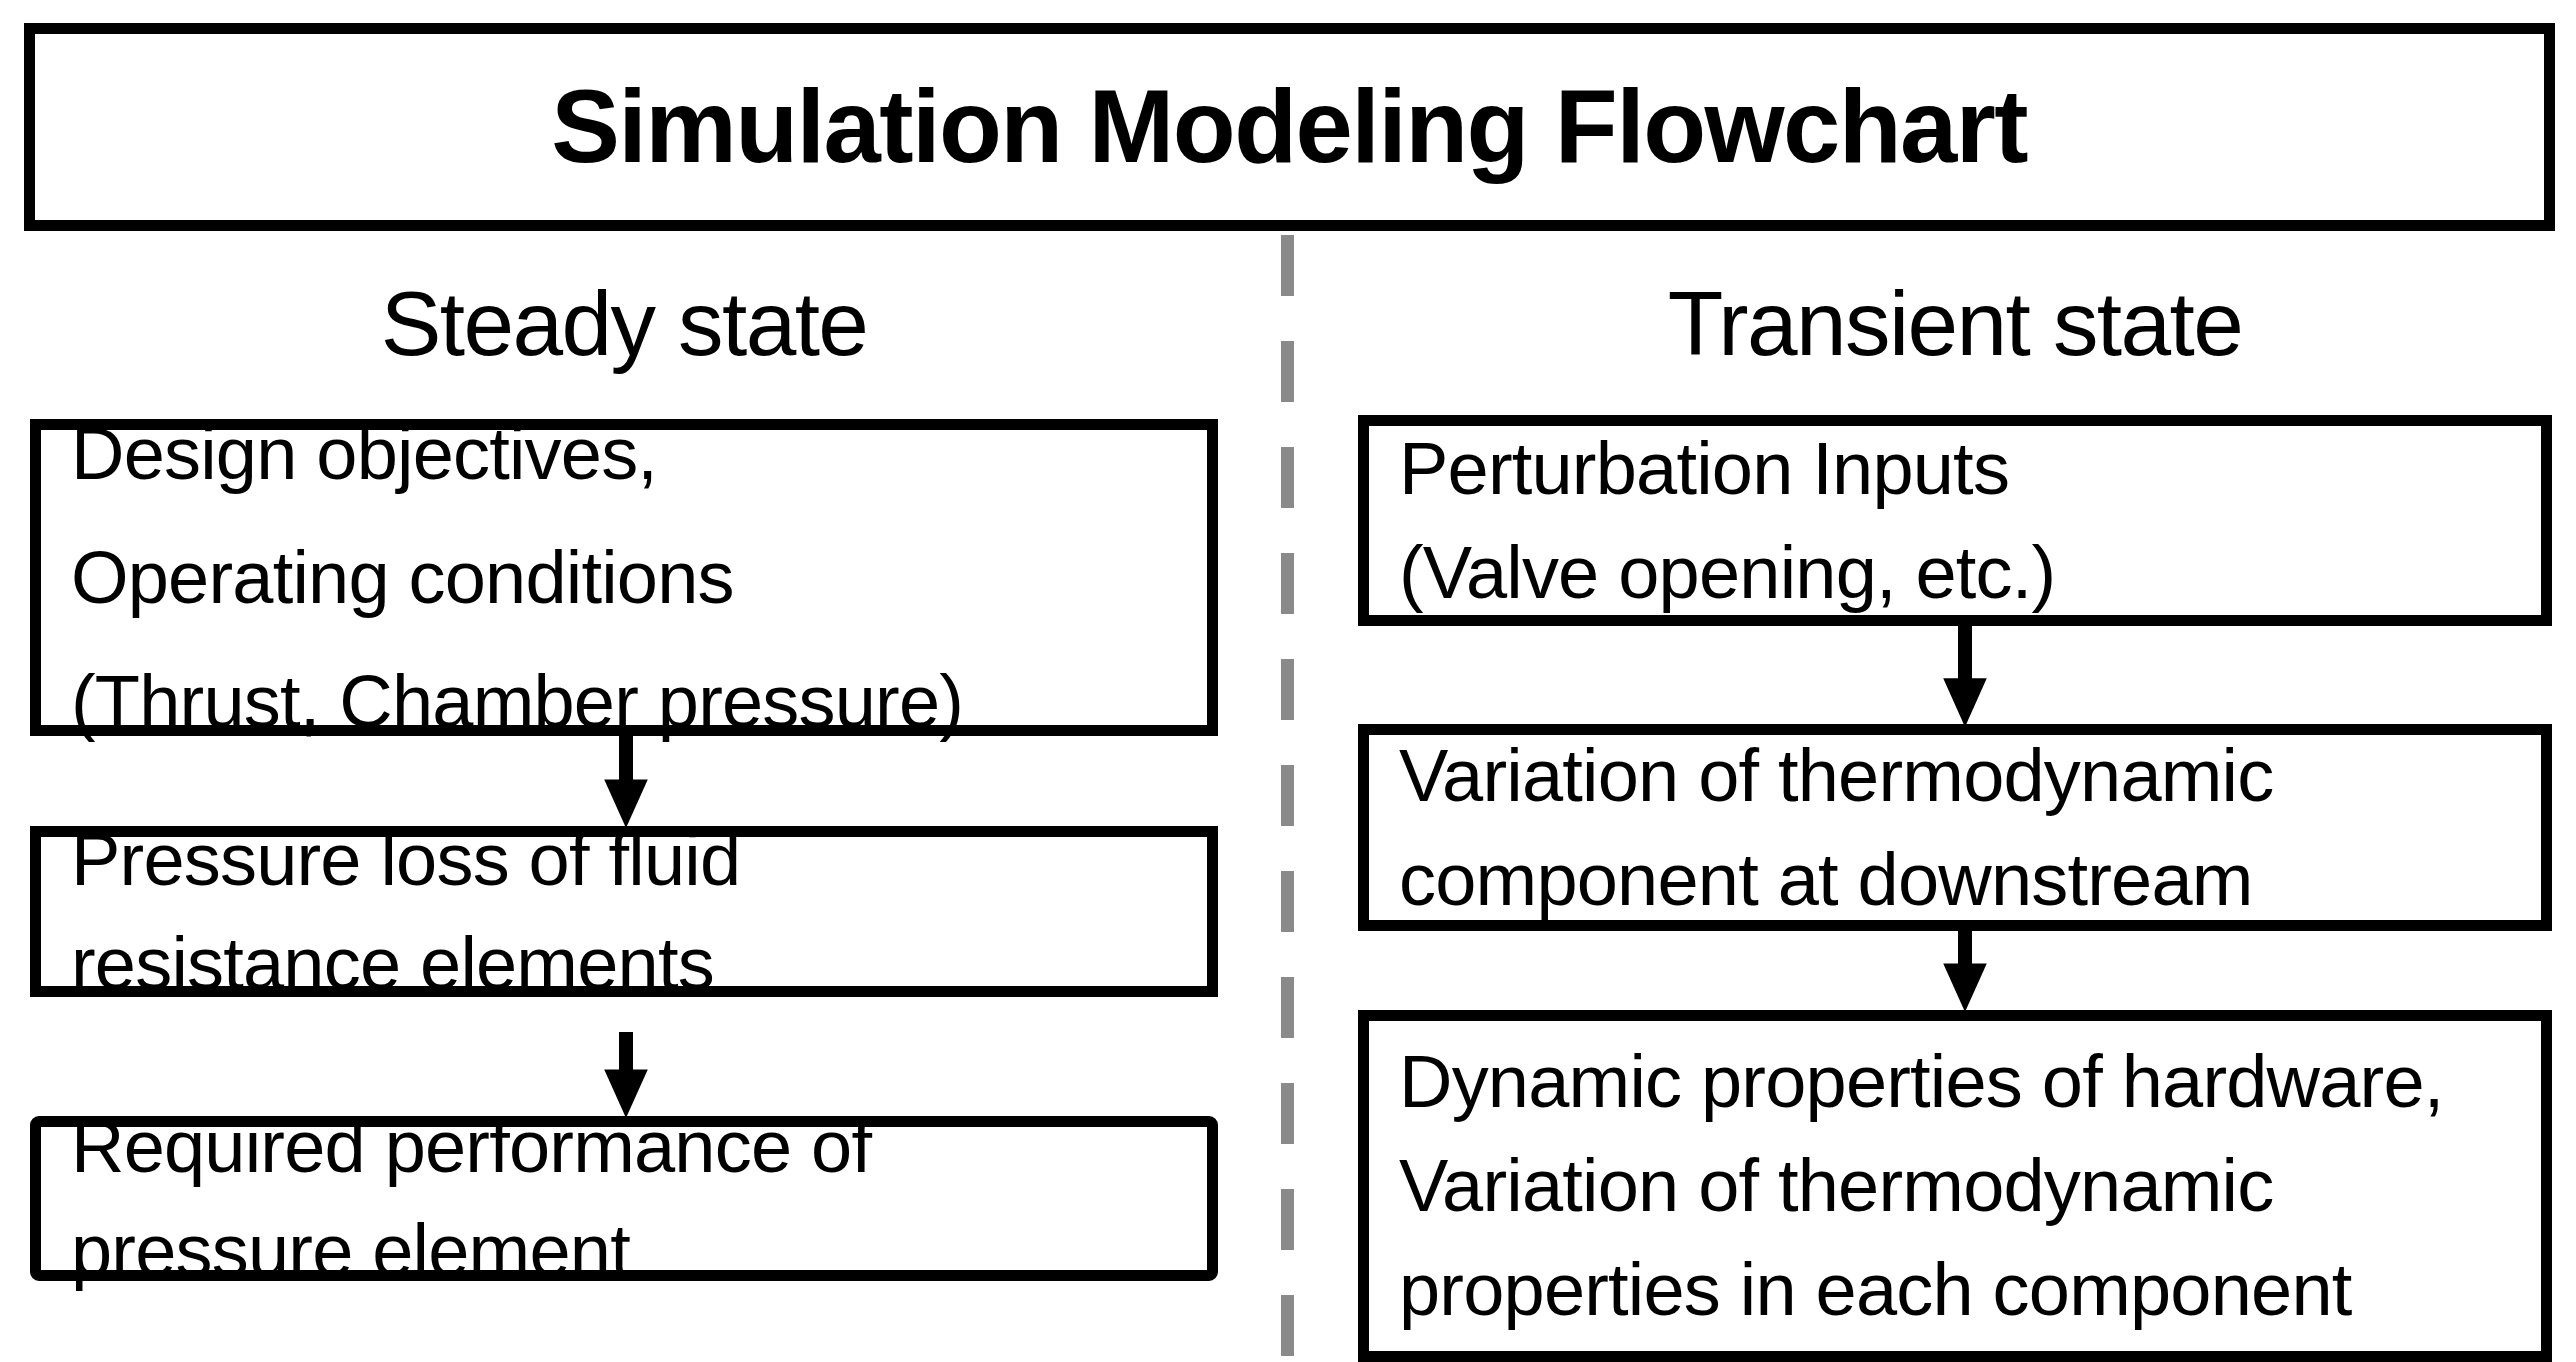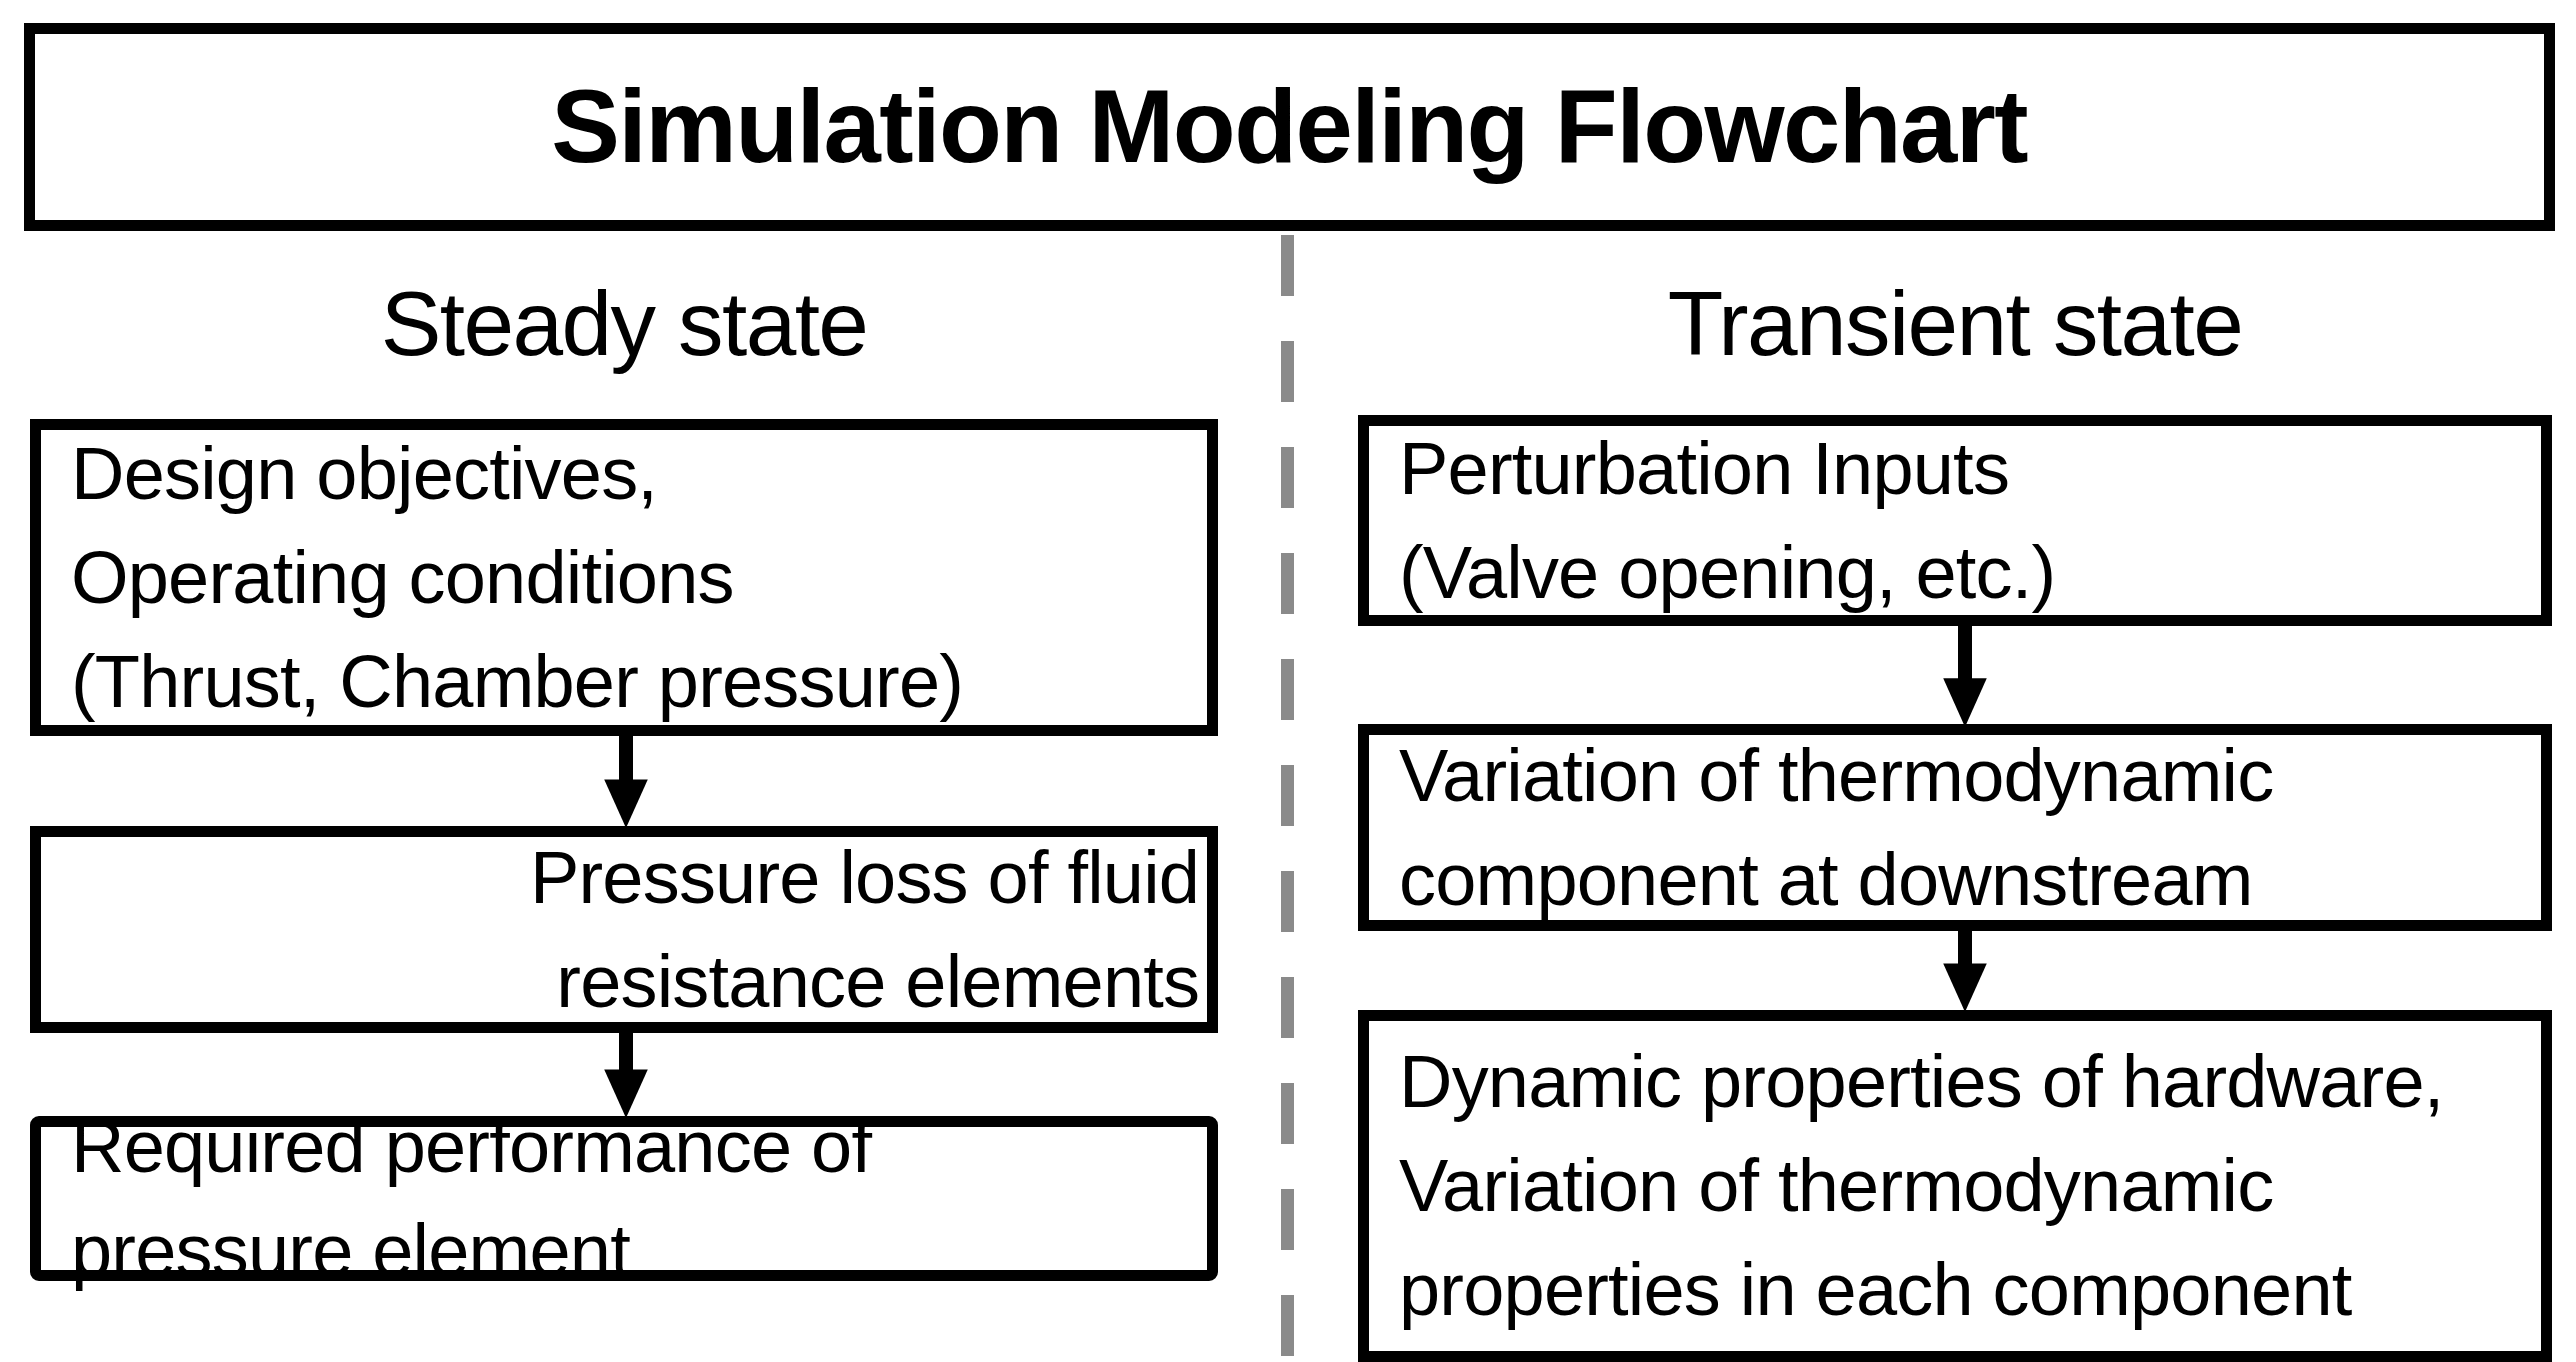--- a/index.html
+++ b/index.html
@@ -67,22 +67,22 @@
     padding-left:30px;
     padding-right:7.8px;
   }
   .flowbox .line{
     font-size:74px;
     line-height:104px;
     white-space:nowrap;
     letter-spacing:-0.8px;
   }
   .col-left  .flowbox{ left:30px;   width:1188px; }
-  .box-l1{ top:419px;  height:317px; }
-  .box-l2{ top:826px; height:207px;align-items:flex-end; }
+  .box-l1{ top:419px;  height:317px;gap:20px; }
+  .box-l2{ top:826px; height:171px; }
   .box-l3{ top:1116px; height:165px;border-radius:9px; }
   .box-r1{ left:1358px; width:1194px; top:415px;  height:211px; }
   .box-r2{ left:1358px; width:1194px; top:724px;  height:207px; }
   .box-r3{ left:1358px; width:1194px; top:1010px; height:352px; }
   .arrow{
     position:absolute;
     width:70px;
   }
   .arrow svg{ display:block; width:100%; height:100%; }
   .arrow-l1{ left:591px;  top:734px;  height:94px; }

